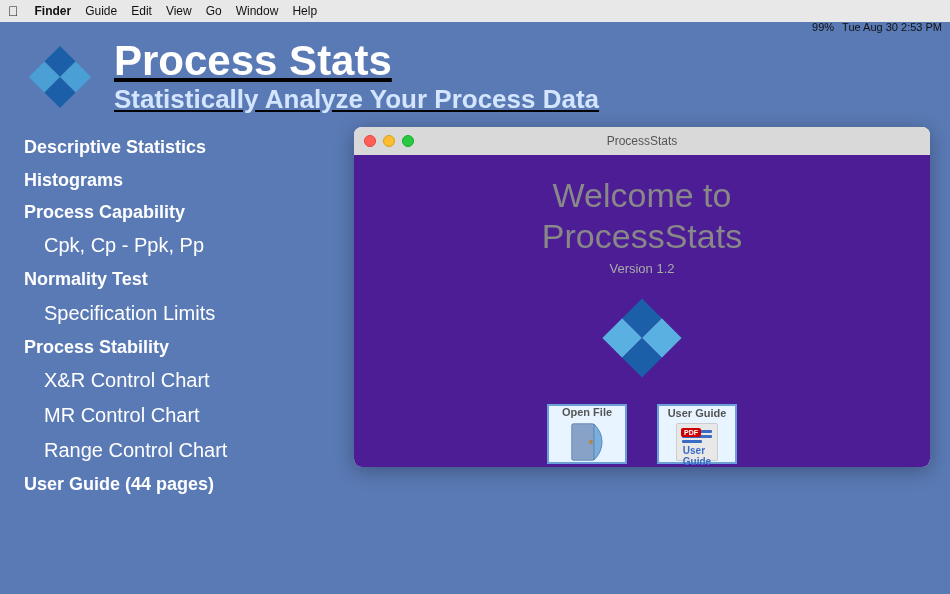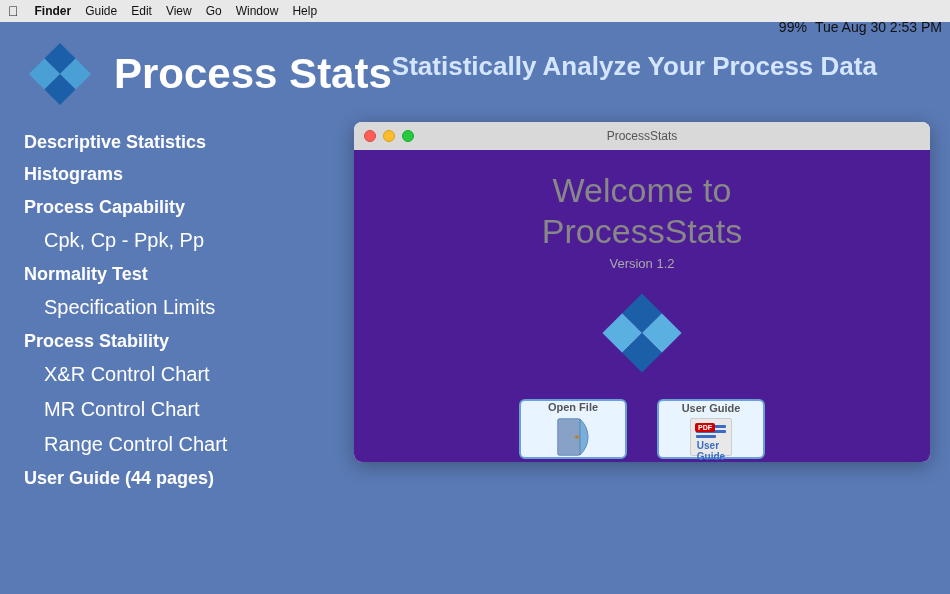--- a/index.html
+++ b/index.html
@@ -33,21 +33,21 @@
     .apple-logo {
       font-size: 14px;
       margin-right: 2px;
     }
     .menubar-right {
       position: absolute;
       right: 8px;
       display: flex;
       align-items: flex-end;
       gap: 8px;
-      font-size: 14px;
+      font-size: 11px;
       margin-top: 32px;
     }
     .menubar-item {
       cursor: pointer;
     }
     .menubar-item.bold {
       font-weight: 700;
     }
 
     
@@ -57,21 +57,22 @@
       padding: 16px 24px 12px 24px;
       gap: 18px;
     }
     .logo-icon {
       width: 72px;
       height: 72px;
       flex-shrink: 0;
     }
     .header-text {
       display: flex;
-      flex-direction: row;
+      flex-direction: column;
+      text-decoration: underline;
     }
     .app-title {
       font-size: 42px;
       font-weight: 700;
       color: #fff;
       line-height: 1.1;
     }
     .app-subtitle {
       font-size: 26px;
       font-weight: 600;
@@ -179,24 +180,24 @@
       align-items: flex-start;
     }
     .window-btn {
       display: flex;
       flex-direction: column;
       align-items: center;
       gap: 6px;
       cursor: pointer;
     }
     .btn-box {
-      width: 108px;
+      width: 80px;
       height: 60px;
       border: 2px solid #6a9fd8;
-      border-radius: 6px;
+      border-radius: 0;
       background: #e8f4ff;
       display: flex;
       flex-direction: column;
       align-items: center;
       justify-content: center;
       padding: 6px;
     }
     .btn-label-top {
       font-size: 11px;
       color: #555;

